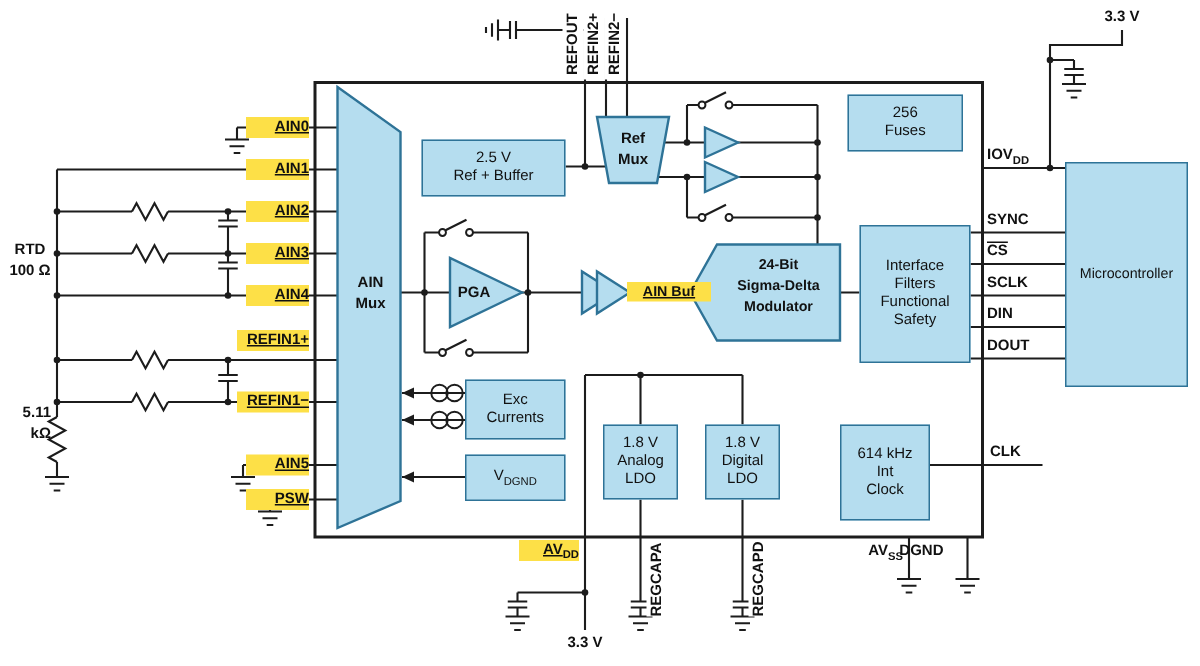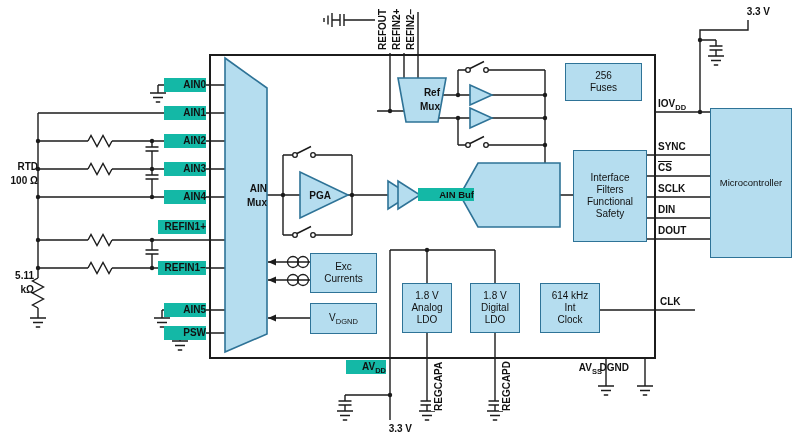--- a/index.html
+++ b/index.html
@@ -10,22 +10,22 @@
   .blk  { fill:var(--block-fill,#b5ddef); stroke:var(--block-stroke,#2e7397); stroke-width:1.6; }
   .chipline { fill:none; stroke:var(--chip-stroke,#1c1c1c); stroke-width:2; }
   .dot  { fill:var(--wire,#1c1c1c); stroke:none; }
   .term { fill:#fff; stroke:var(--wire,#1c1c1c); stroke-width:1.3; }
   .csrc { fill:none; stroke:var(--wire,#1c1c1c); stroke-width:1.3; }
   .arrow{ fill:var(--wire,#1c1c1c); stroke:none; }
   .block { position:absolute; background:var(--block-fill,#b5ddef); border:1.6px solid var(--block-stroke,#2e7397);
            display:flex; align-items:center; justify-content:center; text-align:center;
            font-weight:400; font-size:10px; line-height:1.2; white-space:pre-line; }
   .lbl { position:absolute; font-weight:700; font-size:10px; line-height:14px; white-space:pre-line; }
-  .bgw { background:#14b8a6; }
-  .tr { text-align:right; } .tc { text-align:right; }
+  .bgw { background:#fde047;text-decoration:underline; }
+  .tr { text-align:right; } .tc { text-align:center; }
   .f9 { font-size:9.5px; }
   .vlab { position:absolute; writing-mode:vertical-rl; transform:rotate(180deg);
           font-weight:700; font-size:10px; display:flex; align-items:center; justify-content:center; background:#fff; }
   sub { font-size:7.5px; }
   .ovl { text-decoration:overline; }
 </style>
 </head>
 <body>
 
 <div class="stage">
@@ -171,48 +171,53 @@
     <polygon class="blk" points="388,181 388,209 410,195"></polygon>
     <polygon class="blk" points="398,181 398,209 420,195"></polygon>
     <polygon class="blk" points="470,85 470,105 492,95"></polygon>
     <polygon class="blk" points="470,108 470,128 492,118"></polygon>
     <polygon class="blk" points="398,78 446,78 438,122 406,122"></polygon>
     <polygon class="blk" points="460,195 478,163 560,163 560,227 478,227"></polygon>
     <rect class="chipline" x="210" y="55" width="445" height="303"></rect>
   </g>
 </svg>
 
+<div class="block" style="left:281px;top:93px;width:96px;height:38px">2.5 V
+Ref + Buffer</div>
 <div class="block" style="left:565px;top:63px;width:77px;height:38px">256
 Fuses</div>
 <div class="block" style="left:573px;top:150px;width:74px;height:92px">Interface
 Filters
 Functional
 Safety</div>
 <div class="block" style="left:310px;top:253px;width:67px;height:40px">Exc
 Currents</div>
 <div class="block" style="left:310px;top:303px;width:67px;height:31px">
   <span><span>V</span><sub>DGND</sub></span>
 </div>
 <div class="block" style="left:402px;top:283px;width:50px;height:50px">1.8 V
 Analog
 LDO</div>
 <div class="block" style="left:470px;top:283px;width:50px;height:50px">1.8 V
 Digital
 LDO</div>
-<div class="block" style="left:540px;top:283px;width:60px;height:50px">614 kHz
+<div class="block" style="left:560px;top:283px;width:60px;height:64px">614 kHz
 Int
 Clock</div>
 <div class="block f9" style="left:710px;top:108px;width:82px;height:150px">Microcontroller</div>
 
 <div class="lbl tc" style="left:227px;top:182px;width:40px;height:32px">AIN
 Mux</div>
 <div class="lbl tc" style="left:404px;top:86px;width:36px;height:28px">Ref
 Mux</div>
 <div class="lbl tc" style="left:301px;top:189px;width:30px;height:13px">PGA</div>
 <div class="lbl tc bgw f9" style="left:418px;top:188px;width:56px;height:13px;line-height:13px">AIN Buf</div>
+<div class="lbl tc f9" style="left:478px;top:170px;width:82px;height:46px;line-height:14px">24-Bit
+Sigma-Delta
+Modulator</div>
 
 <div class="lbl bgw tr" style="left:164px;top:78px;width:42px;height:14px">AIN0</div>
 <div class="lbl bgw tr" style="left:164px;top:106px;width:42px;height:14px">AIN1</div>
 <div class="lbl bgw tr" style="left:164px;top:134px;width:42px;height:14px">AIN2</div>
 <div class="lbl bgw tr" style="left:164px;top:162px;width:42px;height:14px">AIN3</div>
 <div class="lbl bgw tr" style="left:164px;top:190px;width:42px;height:14px">AIN4</div>
 <div class="lbl bgw tr" style="left:158px;top:220px;width:48px;height:14px">REFIN1+</div>
 <div class="lbl bgw tr" style="left:158px;top:261px;width:48px;height:14px">REFIN1−</div>
 <div class="lbl bgw tr" style="left:164px;top:303px;width:42px;height:14px">AIN5</div>
 <div class="lbl bgw tr" style="left:164px;top:326px;width:42px;height:14px">PSW</div>

